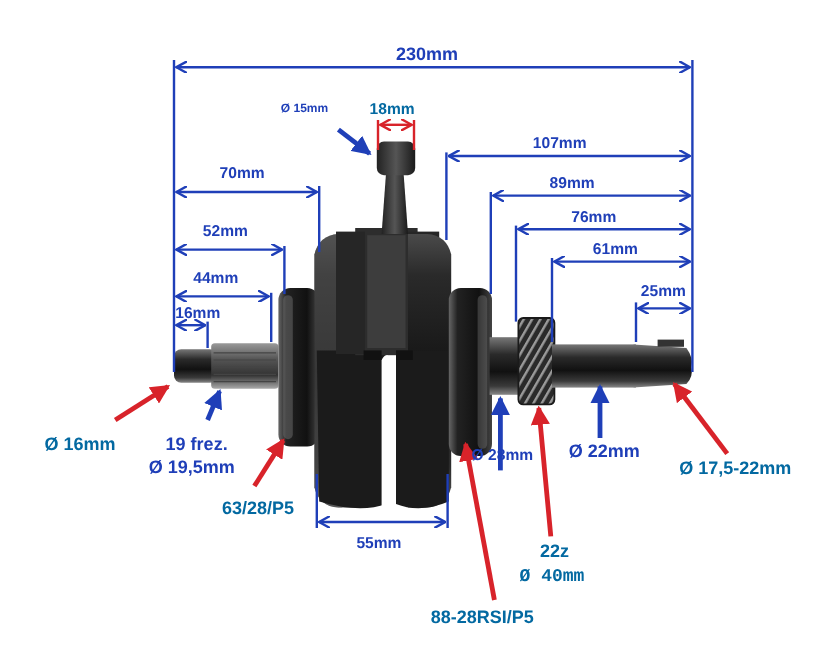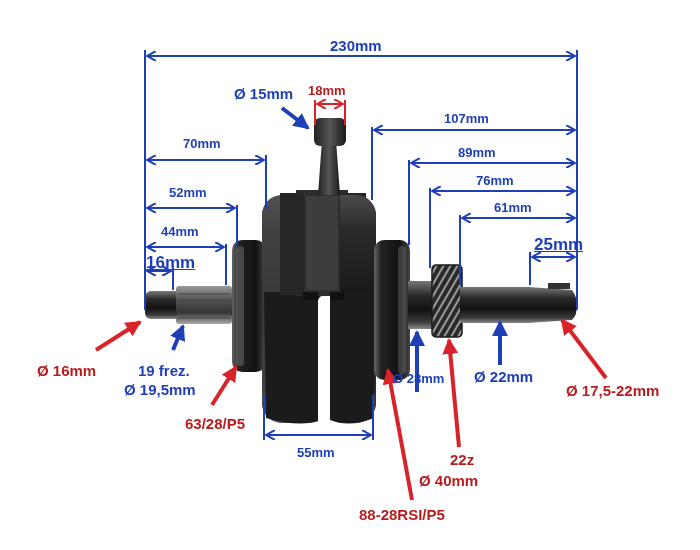--- a/index.html
+++ b/index.html
@@ -1,24 +1,24 @@
 <!DOCTYPE html>
 <html><head>
 <meta charset="utf-8">
 <style>
   html, body { margin:0; padding:0; background:#ffffff; }
   #stage { position:relative; width:700px; height:550px; overflow:hidden; background:#fff; }
   svg { position:absolute; left:0; top:0; }
   .lbl { position:absolute; font-family:"Liberation Sans", sans-serif; font-weight:bold; white-space:nowrap; line-height:1; }
   .blue { color:#1f3fb8; }
-  .red { color:#b91c1c; }
+  .red { color:#0369a1; }
   .f15 { font-size:15px; }
-  .f14 { font-size:15px; }
+  .f14 { font-size:10px; }
   .f13 { font-size:13px; }
-  .f11 { font-size:17px;text-decoration:underline; }
+  .f11 { font-size:13px; }
 </style>
 </head>
 <body>
 
 <div id="stage">
   <svg width="700" height="550" viewBox="0 0 700 550">
     <defs>
       <linearGradient id="gBody" x1="0" y1="0" x2="0" y2="1">
         <stop offset="0" stop-color="#4a4a4a"></stop>
         <stop offset="0.15" stop-color="#2a2a2a"></stop>
@@ -205,15 +205,15 @@
   <div class="lbl blue f15" style="left:124px; top:382px;">Ø 19,5mm</div>
   <div class="lbl red f15" style="left:185px; top:416px;text-align:right;">63/28/P5</div>
 
   <div class="lbl blue f13" style="left:297px; top:446px;">55mm</div>
 
   <div class="lbl blue f13" style="left:393px; top:372px;">Ø 28mm</div>
   <div class="lbl blue f15" style="left:474px; top:369px;">Ø 22mm</div>
   <div class="lbl red f15" style="left:566px; top:383px;">Ø 17,5-22mm</div>
 
   <div class="lbl red f15" style="left:450px; top:452px;">22z</div>
-  <div class="lbl red f15" style="left:419px; top:473px;">Ø 40mm</div>
+  <div class="lbl red f15" style="left:433px; top:473px;font-family:Liberation Mono, monospace;">Ø 40mm</div>
   <div class="lbl red f15" style="left:359px; top:507px;">88-28RSI/P5</div>
 </div>
 
 </body></html>

